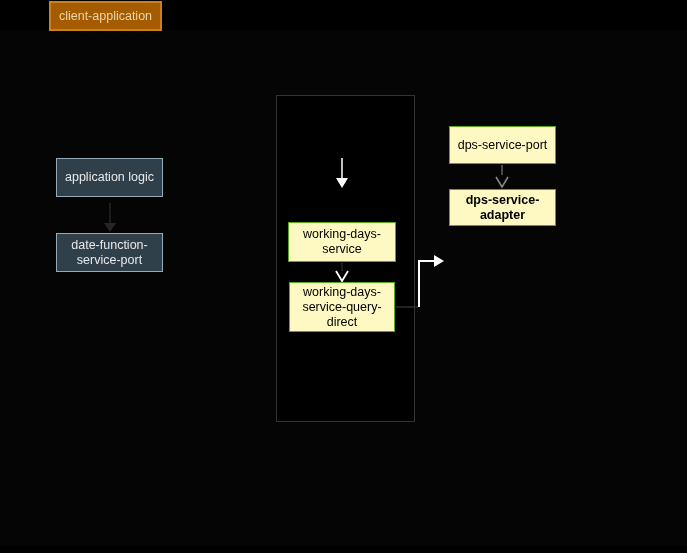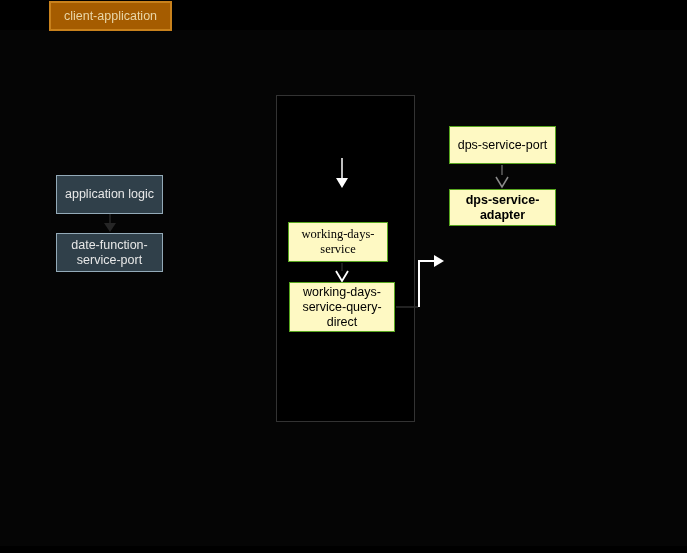--- a/index.html
+++ b/index.html
@@ -54,24 +54,24 @@
   .container-box {
     position: absolute;
     left: 276px;
     top: 95px;
     width: 139px;
     height: 327px;
     box-sizing: border-box;
     background: #000000;
     border: 1px solid #333333;
   }
-  #client-application        { left: 49px;  top: 1px;   width: 123px; height: 30px; }
-  #application-logic         { left: 56px;  top: 175px; width: 107px; height: 39px; }
+  #client-application        { left: 49px;  top: 1px;   width: 113px; height: 30px; }
+  #application-logic         { left: 56px;  top: 158px; width: 107px; height: 39px; }
   #date-function-service-port{ left: 56px;  top: 233px; width: 107px; height: 39px; }
-  #working-days-service      { left: 288px; top: 222px; width: 100px; height: 40px; font-family: Liberation Serif, serif; }
+  #working-days-service      { left: 288px; top: 222px; width: 108px; height: 40px; }
   #working-days-service-query-direct { left: 289px; top: 282px; width: 106px; height: 50px; }
   #dps-service-port          { left: 449px; top: 126px; width: 107px; height: 38px; }
   #dps-service-adapter       { left: 449px; top: 189px; width: 107px; height: 37px; font-weight: bold; }
   .edges-layer {
     position: absolute;
     left: 0;
     top: 0;
     width: 687px;
     height: 553px;
     pointer-events: none;

